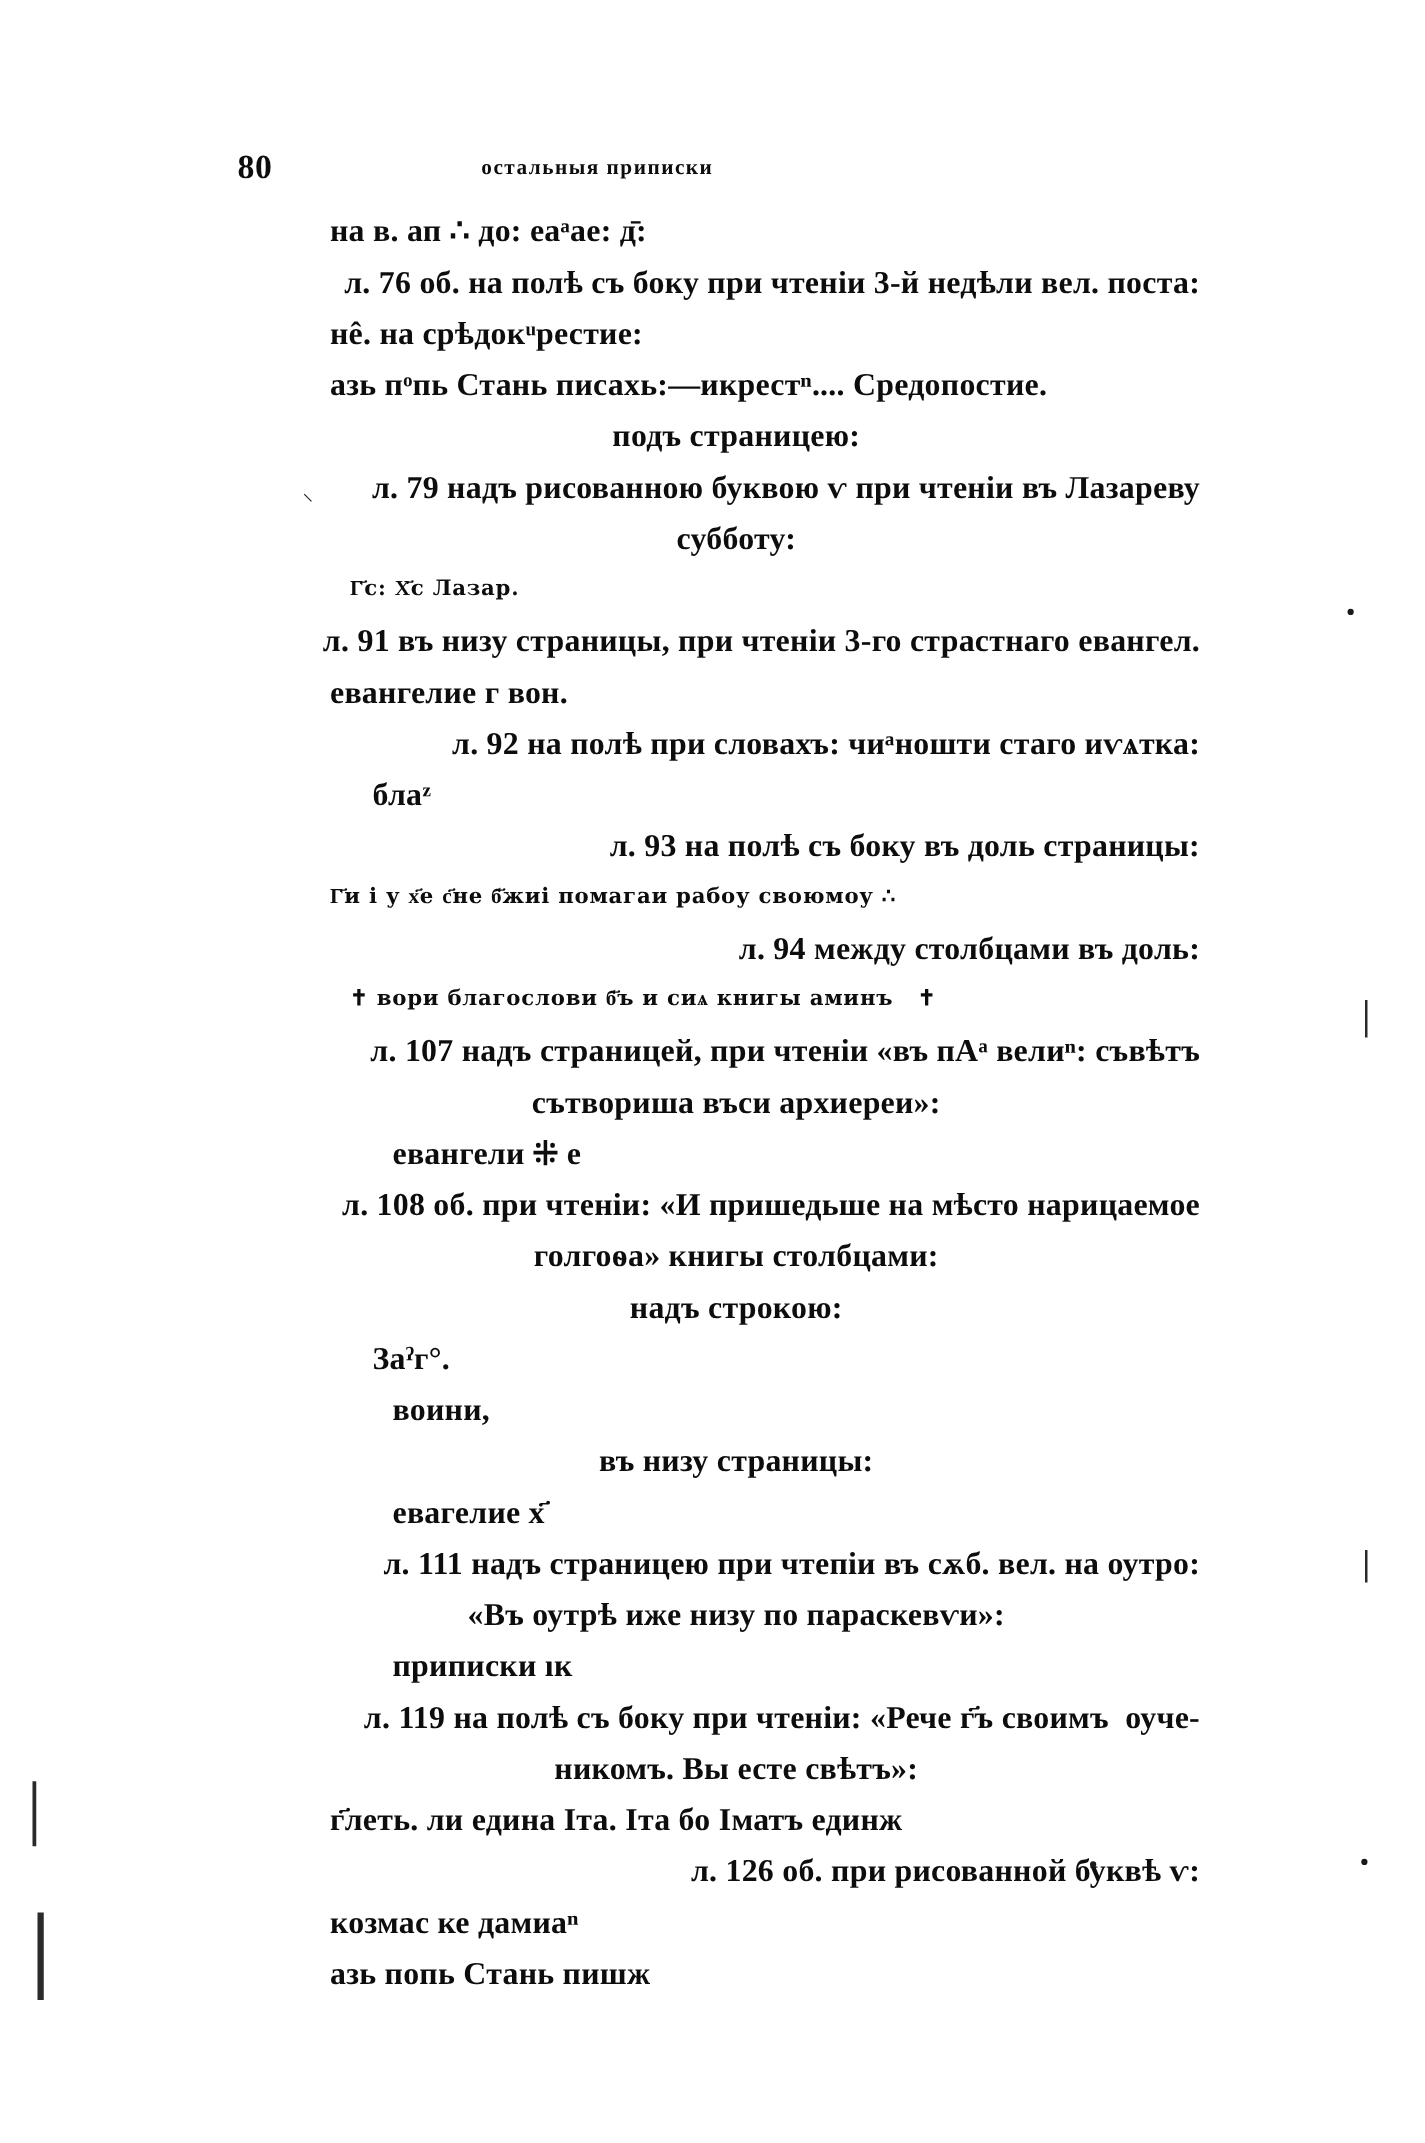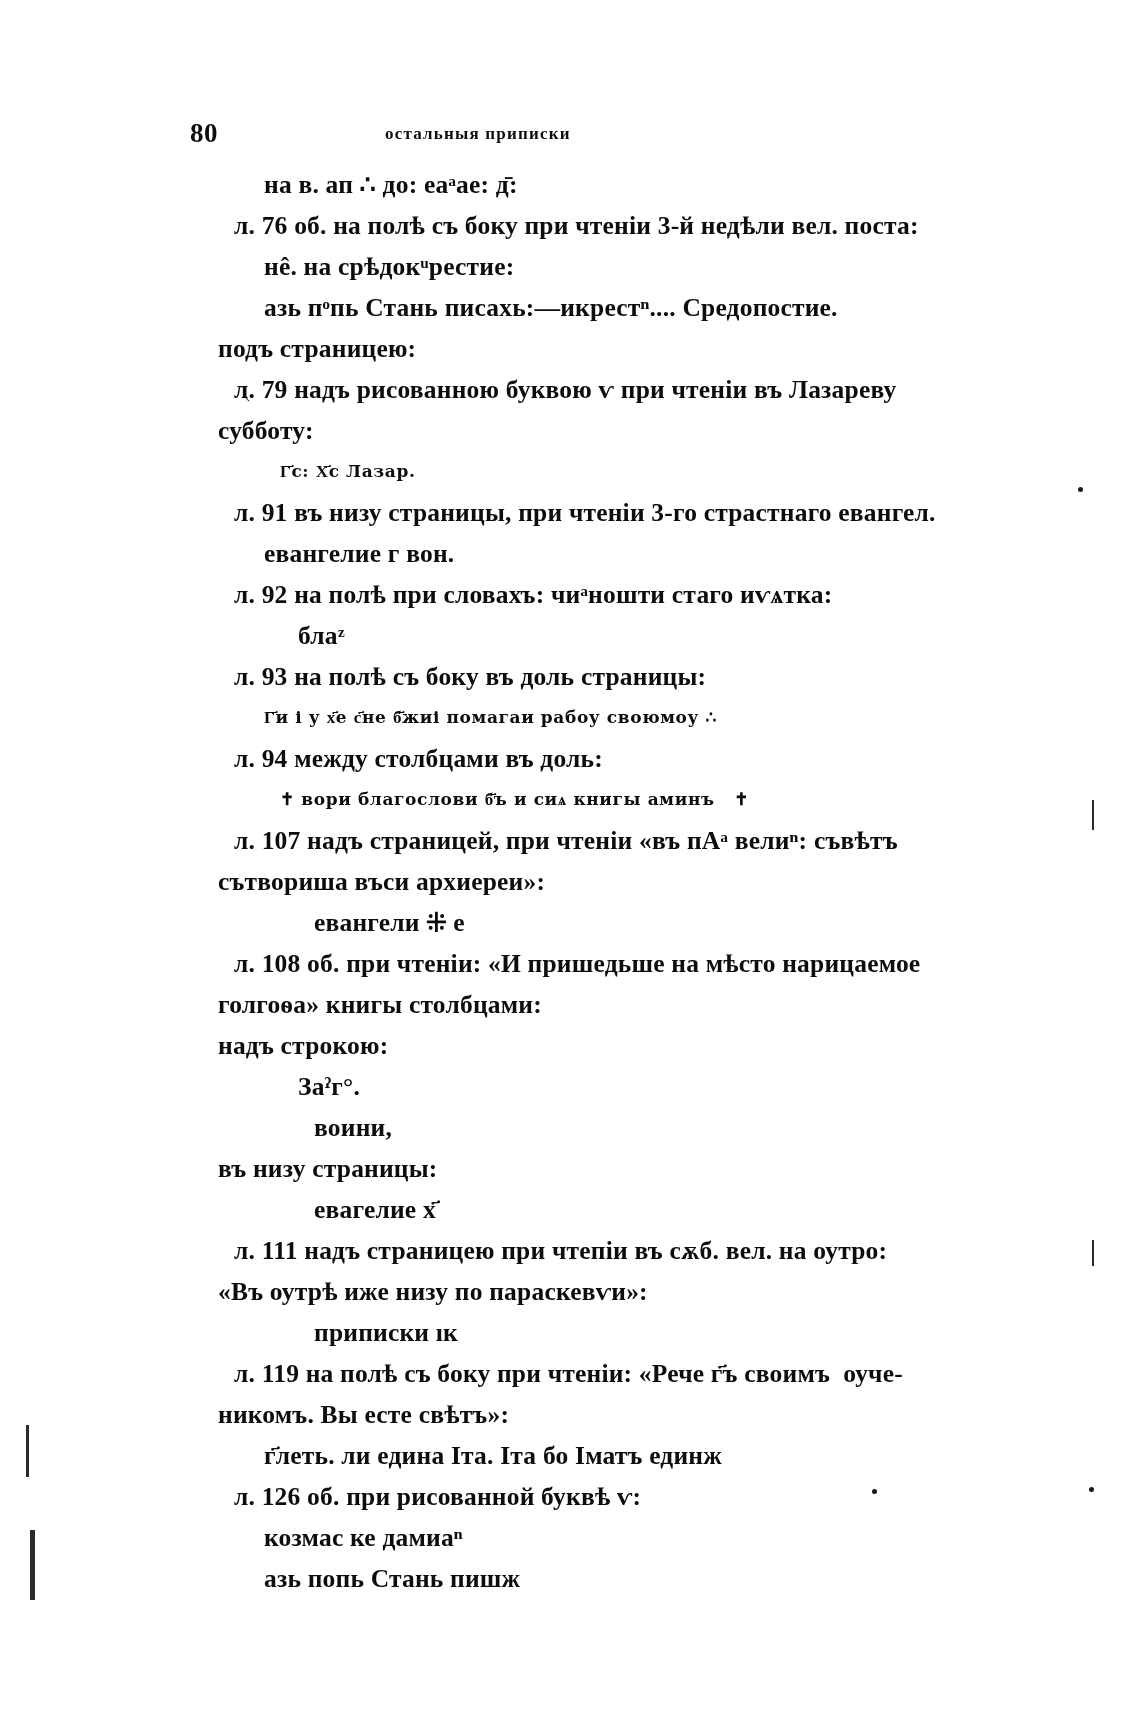--- a/index.html
+++ b/index.html
@@ -52,22 +52,22 @@
     width: 742px;
     margin-top: 12px;
   }
   .ln {
     font-size: 25.5px;
     line-height: 41px;
     font-weight: bold;
     white-space: pre-wrap;
     letter-spacing: 0.2px;
   }
-  .ind-0  { padding-left: 0px; }
-  .ind-1  { padding-left: 16px; }
+  .ind-0  { padding-left: 0px; text-align: center; }
+  .ind-1  { padding-left: 16px; text-align: right; }
   .ind-2  { padding-left: 46px; }
   .ind-3  { padding-left: 62px; }
   .ind-4  { padding-left: 80px; }
   .ind-5  { padding-left: 96px; }
   .sl {
     font-family: "DejaVu Serif", serif;
     font-size: 17px;
     letter-spacing: 0.6px;
   }
   .dot-mark {

